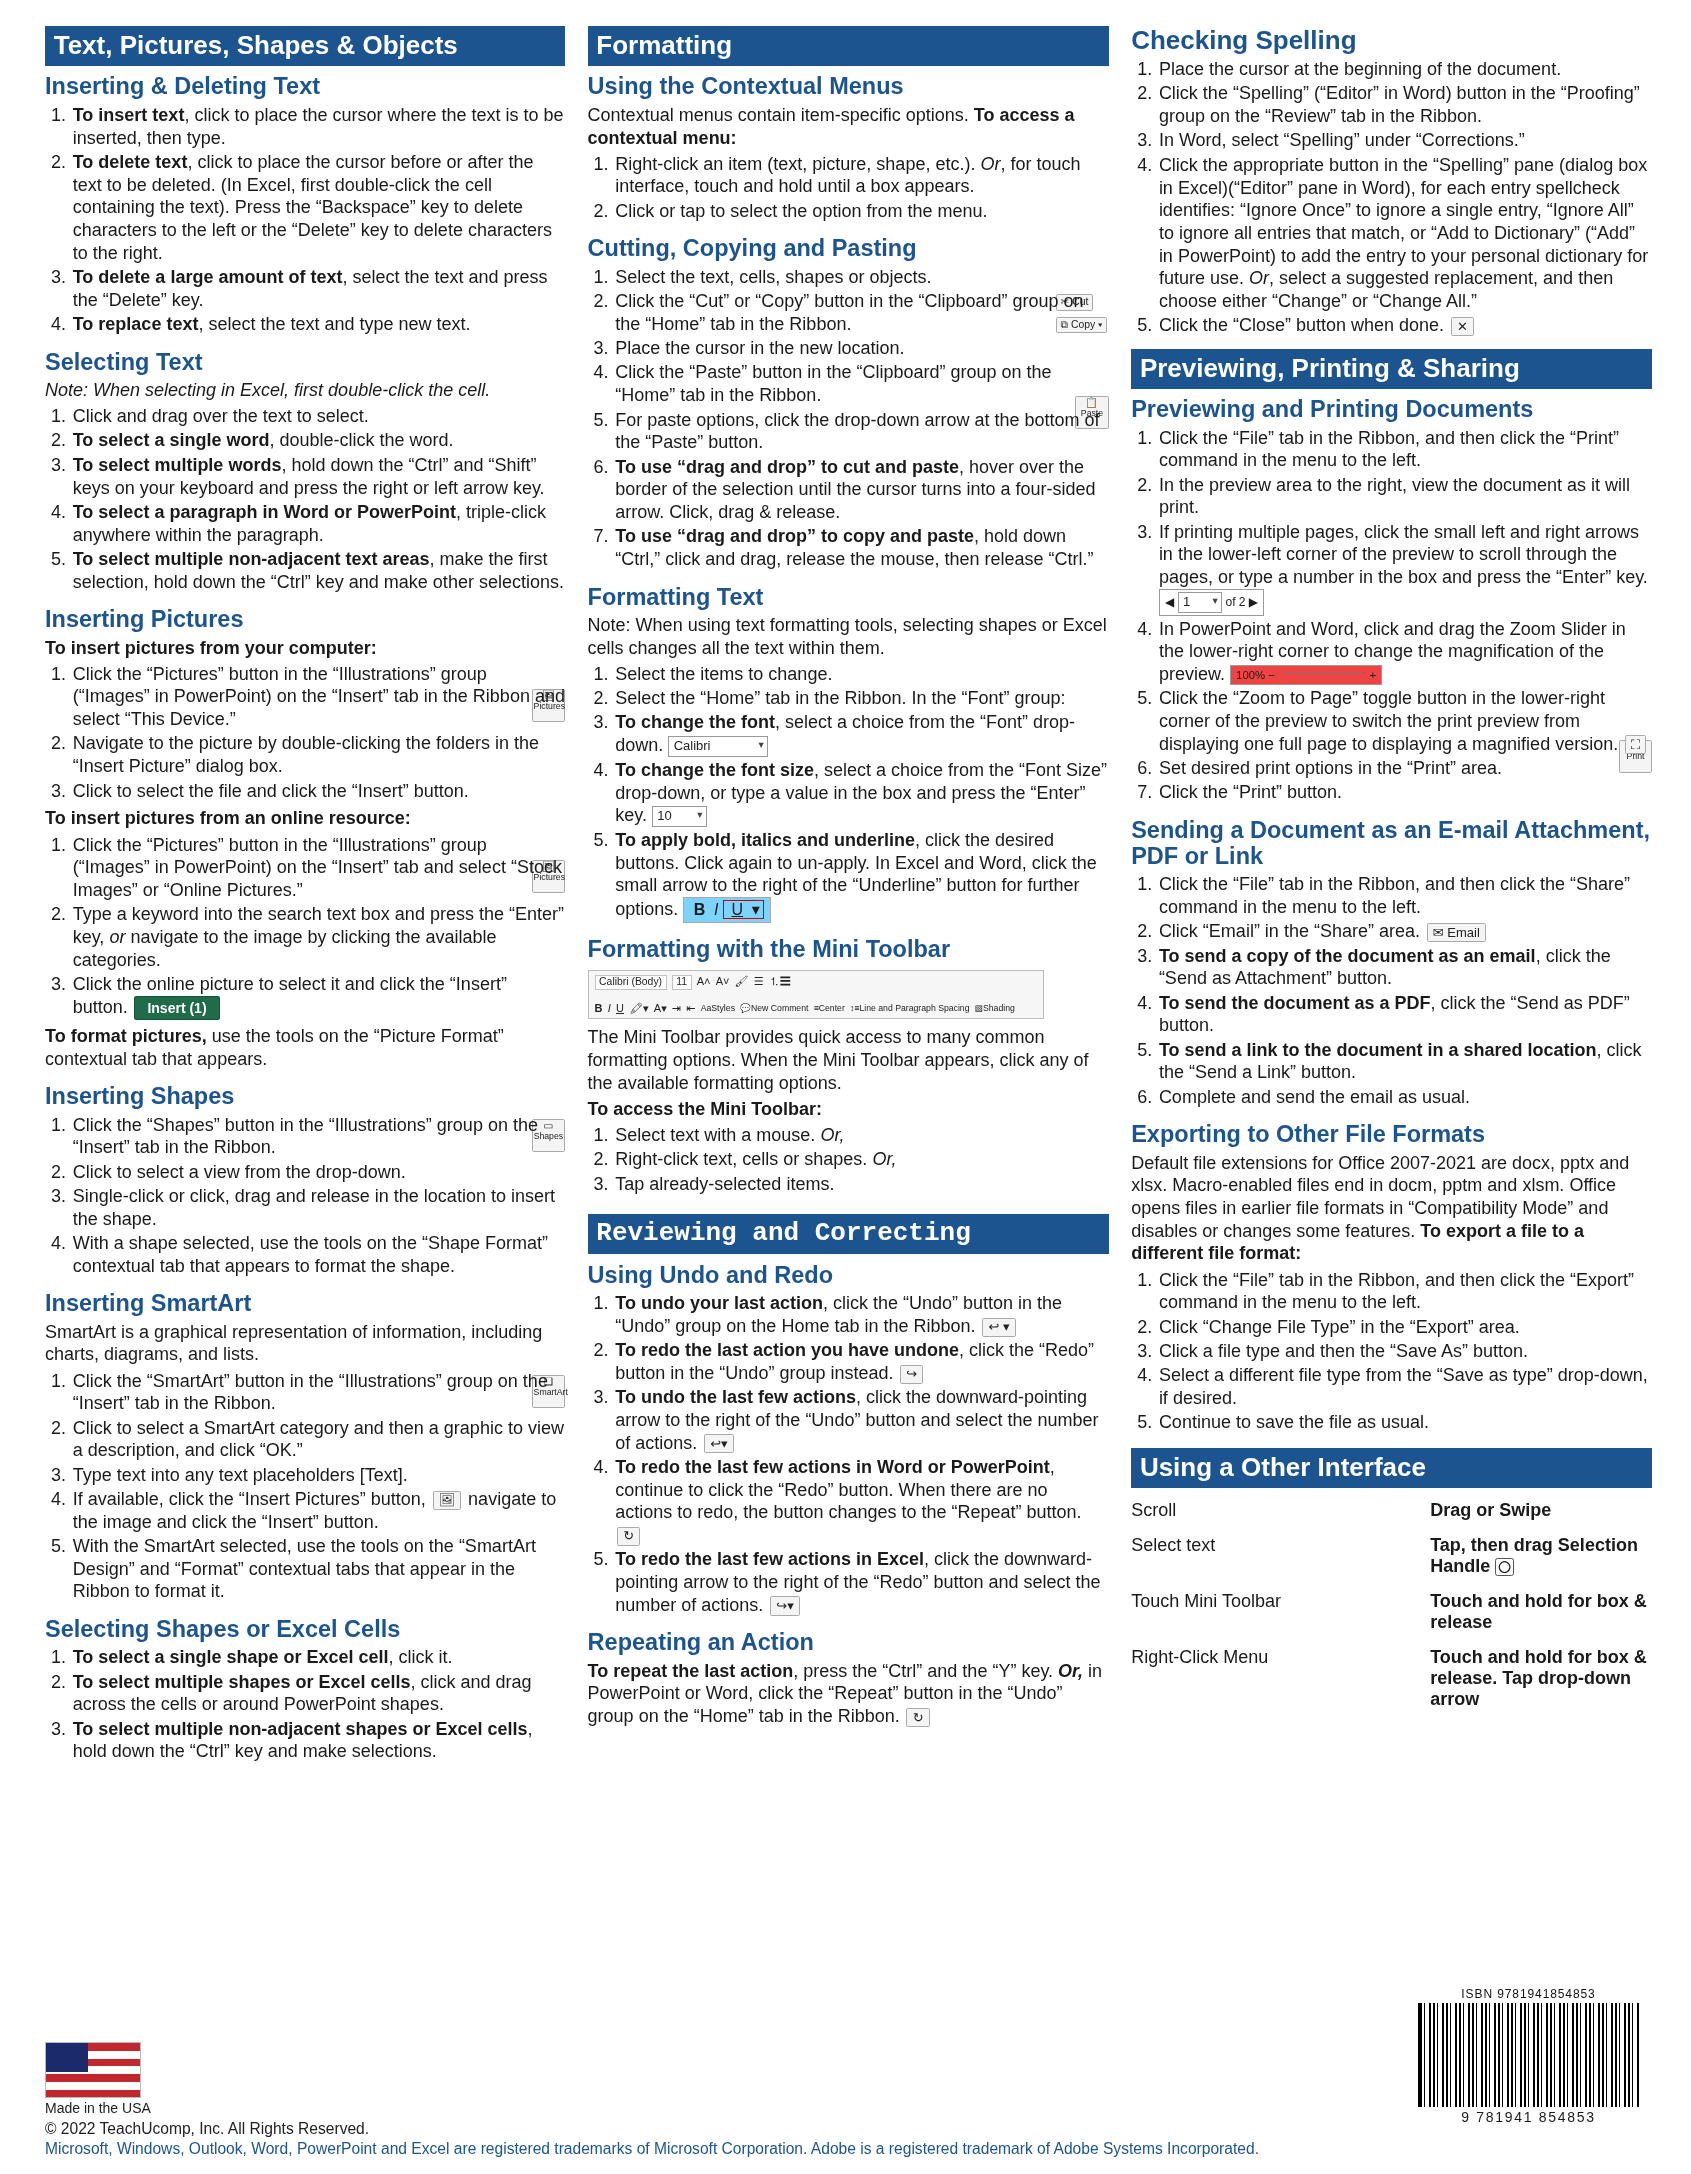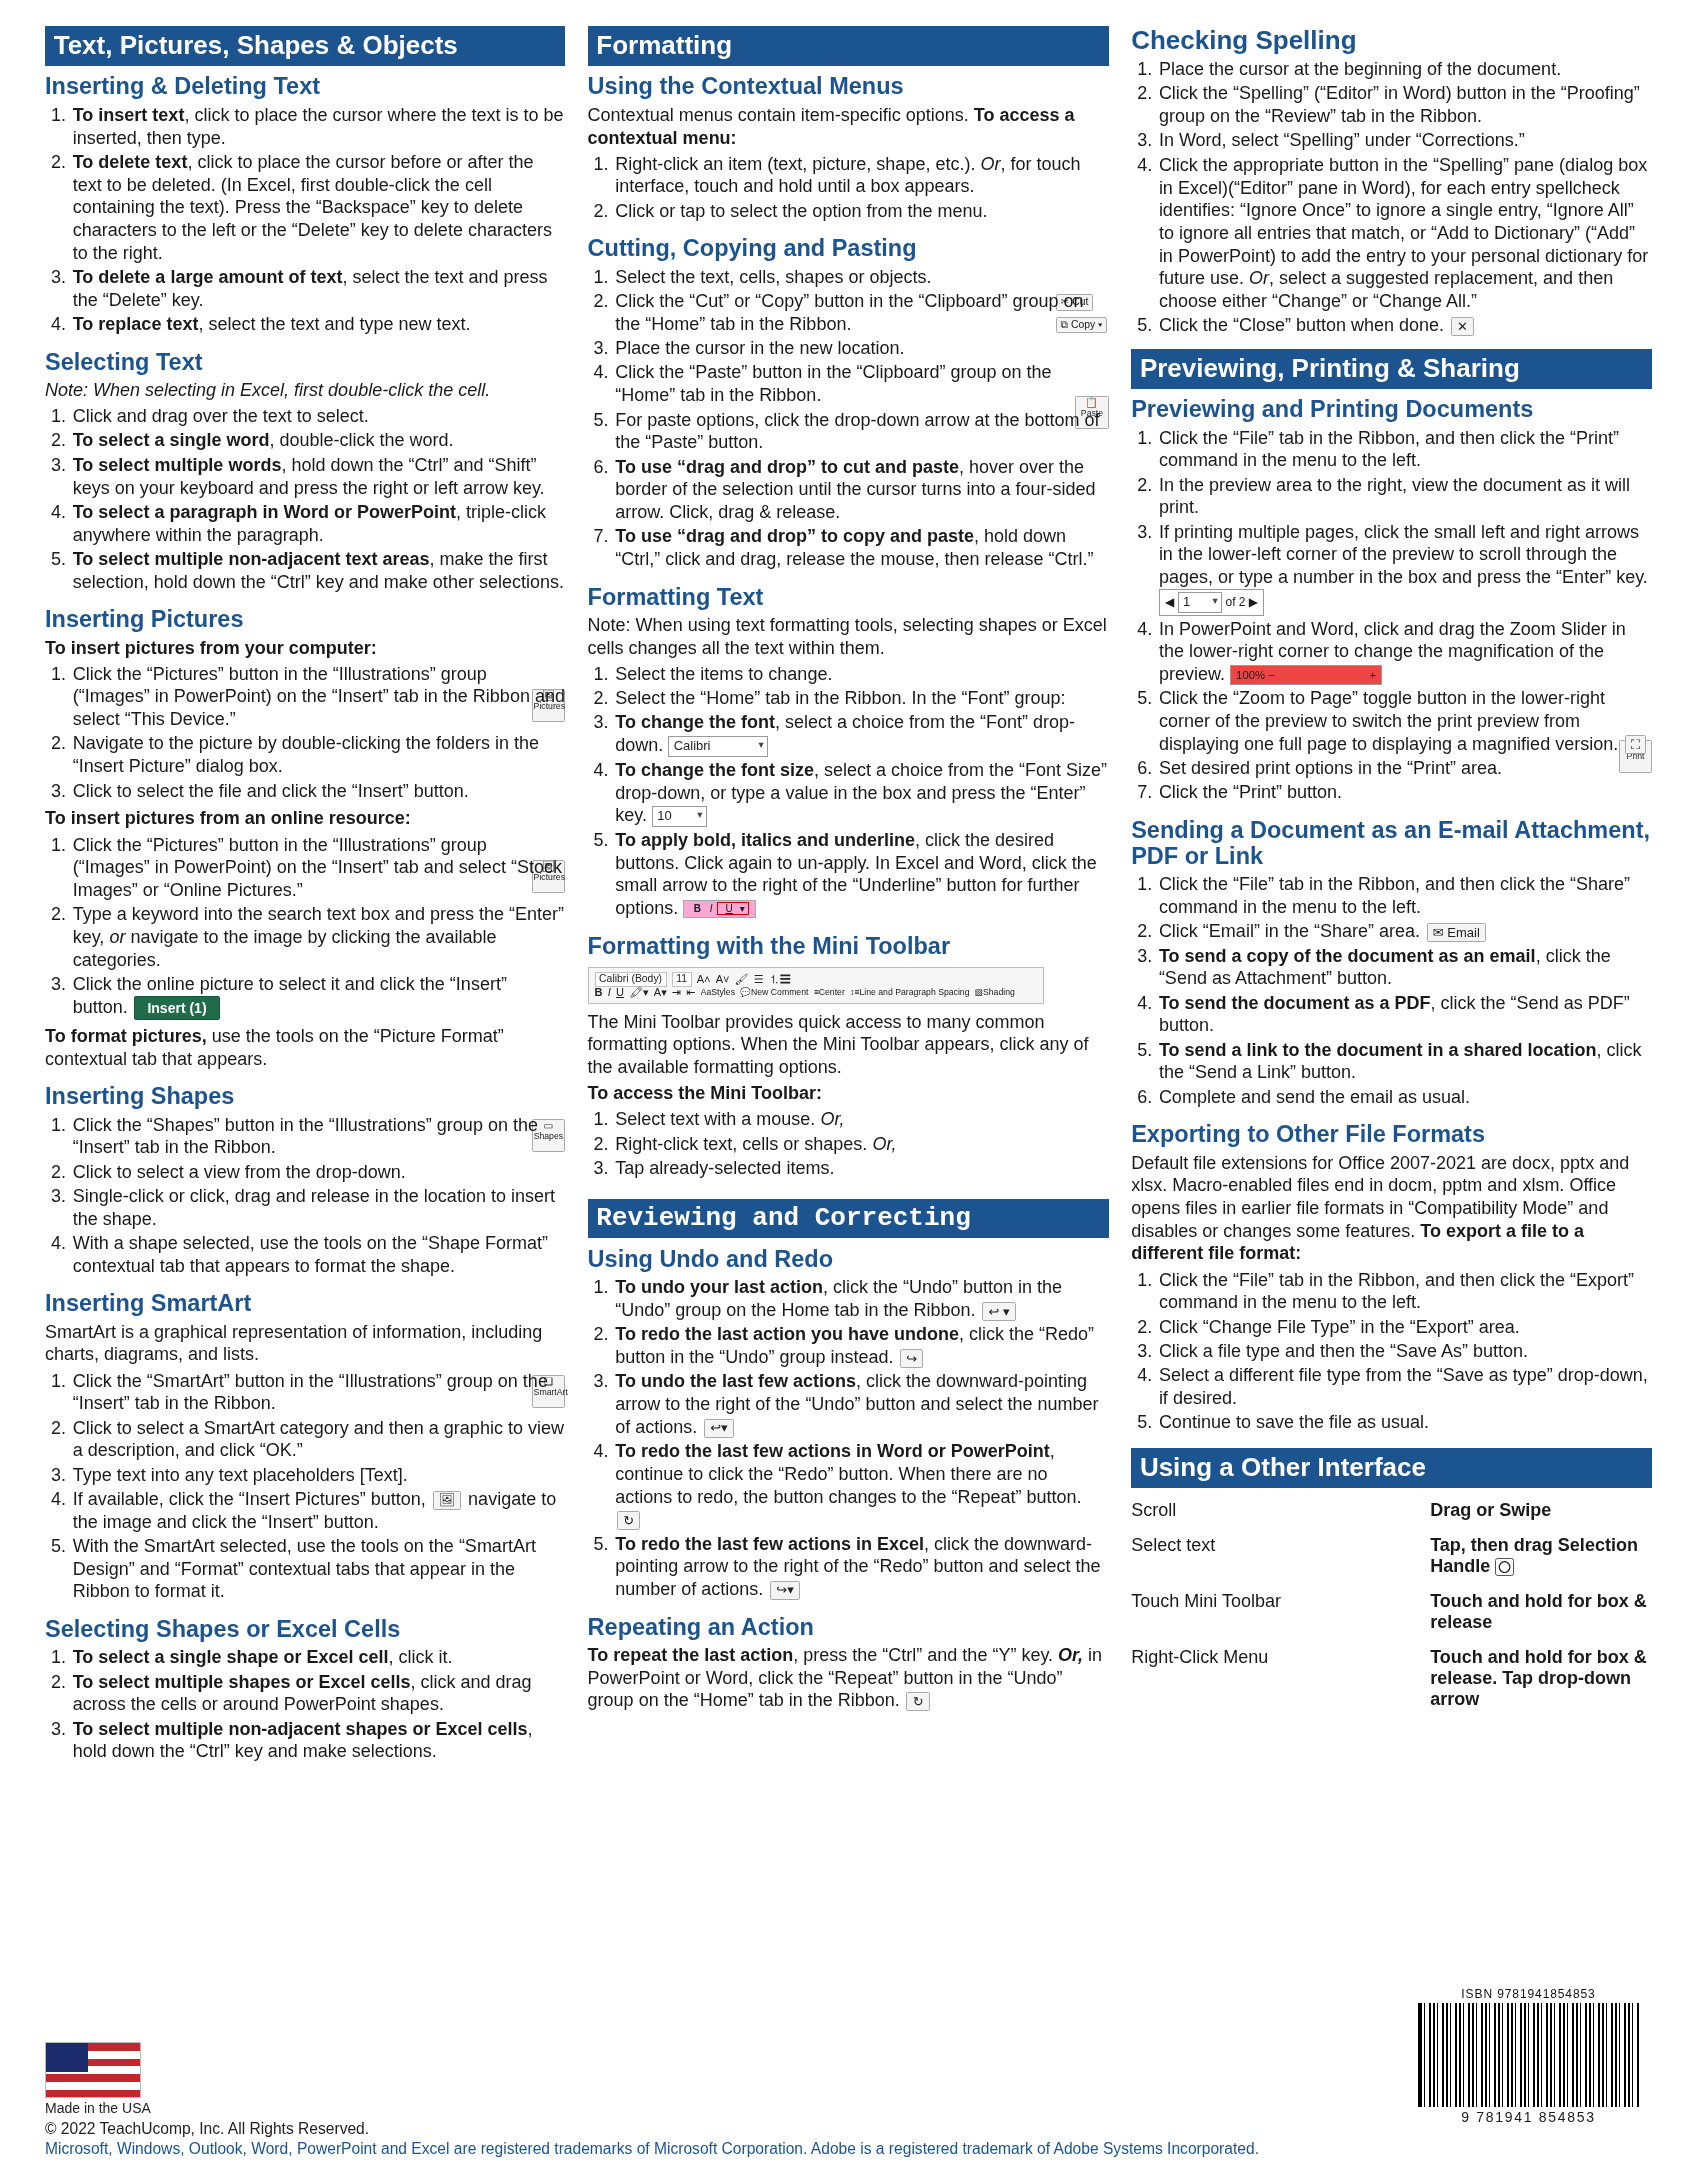--- a/index.html
+++ b/index.html
@@ -27,27 +27,27 @@
   .chip .lbl{display:block;font-size:8.7px;}
   .chip.ic{font-size:13px;padding:1.7px 5.2px;}
   .chip.grn{background:#1f6b4a;color:#fff;border-color:#16543a;font-size:14px;padding:3.5px 12px;font-weight:bold;}
   .drop{display:inline-block;border:0.9px solid #9a9a9a;background:#fff;font-size:13px;color:#222;
         padding:1.7px 15.6px 1.7px 4.3px;position:relative;vertical-align:middle;min-width:78px;}
   .drop:after{content:"▾";position:absolute;right:3.5px;top:1.7px;font-size:10.4px;color:#444;}
   .drop.sm{min-width:33px;}
   .pagebox{display:inline-block;border:0.9px solid #9a9a9a;background:#fff;font-size:12px;padding:1.7px 5.2px;vertical-align:middle;}
   .zoombar{display:inline-block;border:0.9px solid #9a9a9a;background:#ef4444;font-size:11.3px;padding:1.7px 5.2px;vertical-align:middle;}
   .zoombar .track{display:inline-block;width:78px;border-top:0.9px solid #777;vertical-align:middle;margin:0 5.2px;position:relative;top:-2.6px;}
-  .biu{display:inline-block;border:0.9px solid #a9a9a9;background:#f9a8d4;padding:1.7px 5.2px;font-size:10px;vertical-align:middle;}
+  .biu{display:inline-block;border:0.9px solid #a9a9a9;background:#7dd3fc;padding:1.7px 5.2px;font-size:16px;vertical-align:middle;}
   .biu span{padding:0 4.3px;}
   .biu .u{border:0.9px solid #c00;padding:0 3.5px;}
 
   .minitb{border:0.9px solid #bdbdbd;background:#f6f6f6;padding:4.3px 6px;width:456px;box-sizing:border-box;margin:7px 0 7px 0;}
   .minitb .row{display:flex;align-items:center;gap:5.2px;font-size:11px;color:#222;line-height:1.05;}
-  .minitb .row.r1{margin-bottom:0;text-align:center;}
+  .minitb .row.r1{margin-bottom:13px;text-align:center;}
   .minitb .cell{display:flex;flex-direction:row;align-items:center;font-size:8.7px;}
   .minitb .box{border:0.9px solid #c3c3c3;background:#fff;padding:0.9px 3.5px;font-size:10.4px;}
 
   
   .touch{width:100%;border-collapse:collapse;font-size:18px;margin-top:5.2px;}
   .touch td{vertical-align:top;padding:3.5px 0 10.4px 0;}
   .touch td.r{padding-left:15.6px;font-weight:bold;width:222px;}
   .handle{display:inline-block;border:0.9px solid #555;width:16.5px;height:16.5px;border-radius:2.6px;text-align:center;
           font-size:11.3px;line-height:14.8px;vertical-align:middle;}
 

